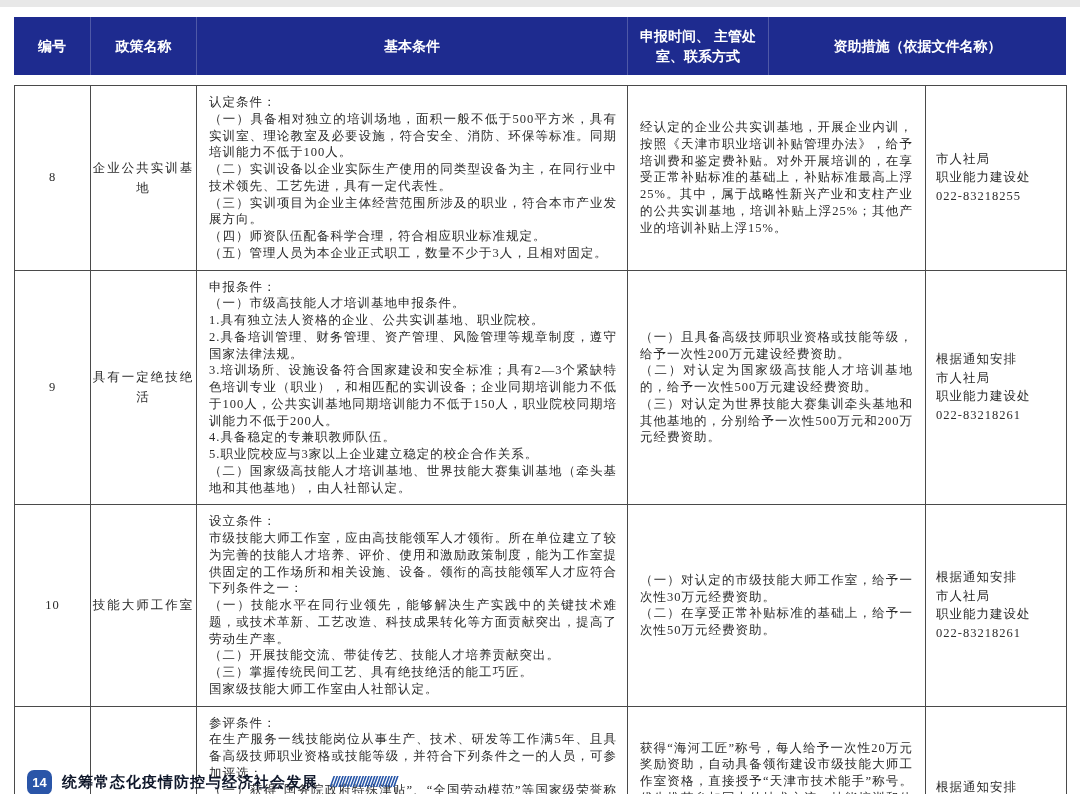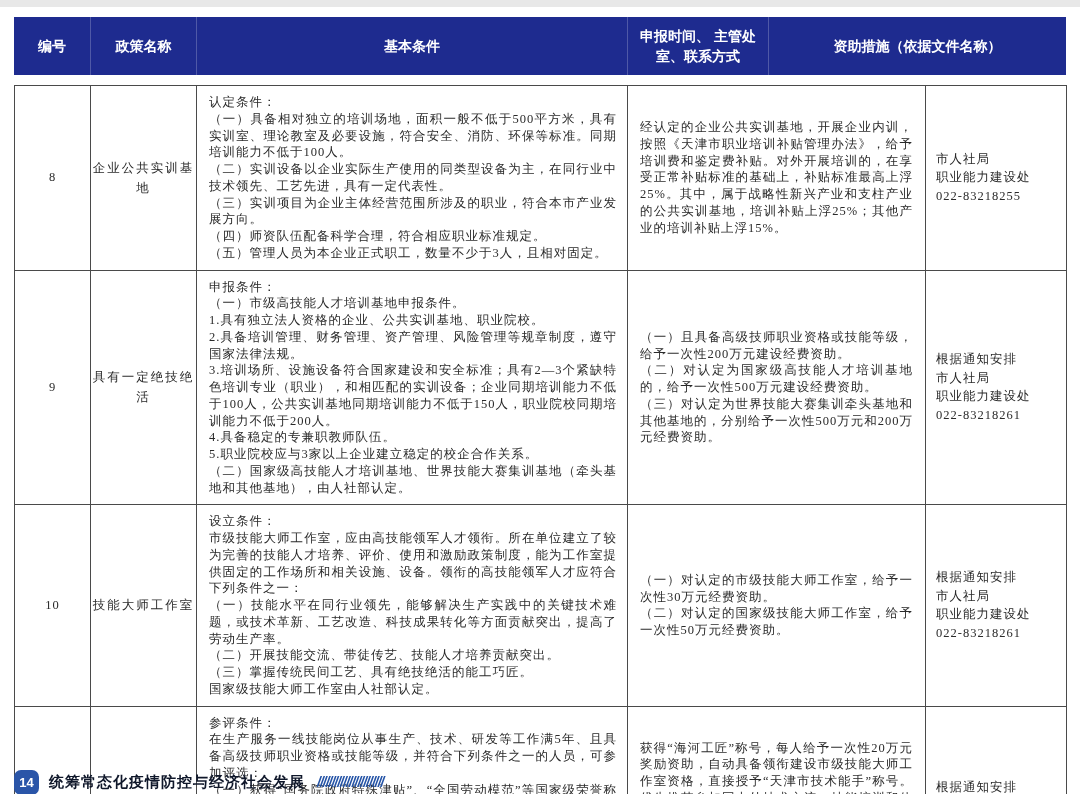--- a/index.html
+++ b/index.html
@@ -63,21 +63,21 @@
     letter-spacing:1px; line-height:1.5;
   }
   tr.r0 { height:140px; }
   tr.r1 { height:190px; }
   tr.r2 { height:155px; }
   tr.r3 { height:175px; }
 
   
   .footer {
     position:absolute; left:14px; top:762px; height:26px;
-    display:flex; align-items:center; gap:10px;
+    display:flex; align-items:center; gap:10px;padding-left:13px;
   }
   .page-badge {
     width:25px; height:25px; border-radius:7px;
     background:#2a55a8; color:#ffffff;
     display:flex; align-items:center; justify-content:center;
     font-family:"Liberation Sans","DejaVu Sans",sans-serif;
     font-size:13px; font-weight:bold;
   }
   .slogan {
     color:#0f172a; font-family:"Liberation Sans","DejaVu Sans",sans-serif;
@@ -149,21 +149,21 @@
         <tr class="r2">
           <td class="num">10</td>
           <td class="name">技能大师工作室</td>
           <td class="cond">设立条件：
 市级技能大师工作室，应由高技能领军人才领衔。所在单位建立了较为完善的技能人才培养、评价、使用和激励政策制度，能为工作室提供固定的工作场所和相关设施、设备。领衔的高技能领军人才应符合下列条件之一：
 （一）技能水平在同行业领先，能够解决生产实践中的关键技术难题，或技术革新、工艺改造、科技成果转化等方面贡献突出，提高了劳动生产率。
 （二）开展技能交流、带徒传艺、技能人才培养贡献突出。
 （三）掌握传统民间工艺、具有绝技绝活的能工巧匠。
 国家级技能大师工作室由人社部认定。</td>
           <td class="meas">（一）对认定的市级技能大师工作室，给予一次性30万元经费资助。
-（二）对认定的国家级技能大师工作室，给予一次性50万元经费资助。</td>
+（二）在享受正常补贴标准的基础上，给予一次性50万元经费资助。</td>
           <td class="contact">根据通知安排
 市人社局
 职业能力建设处
 022-83218261</td>
         </tr>
         <tr class="r3">
           <td class="num">11</td>
           <td class="name">海河工匠</td>
           <td class="cond">参评条件：
 在生产服务一线技能岗位从事生产、技术、研发等工作满5年、且具备高级技师职业资格或技能等级，并符合下列条件之一的人员，可参加评选：

